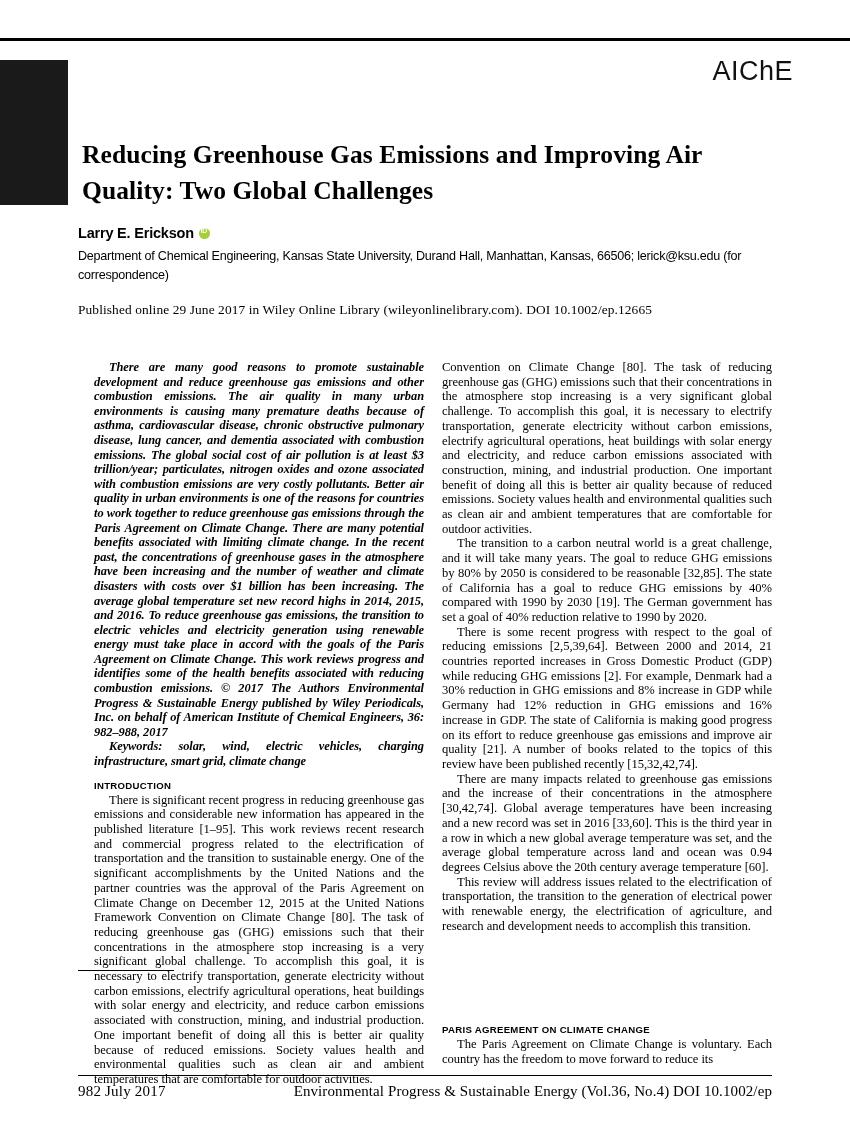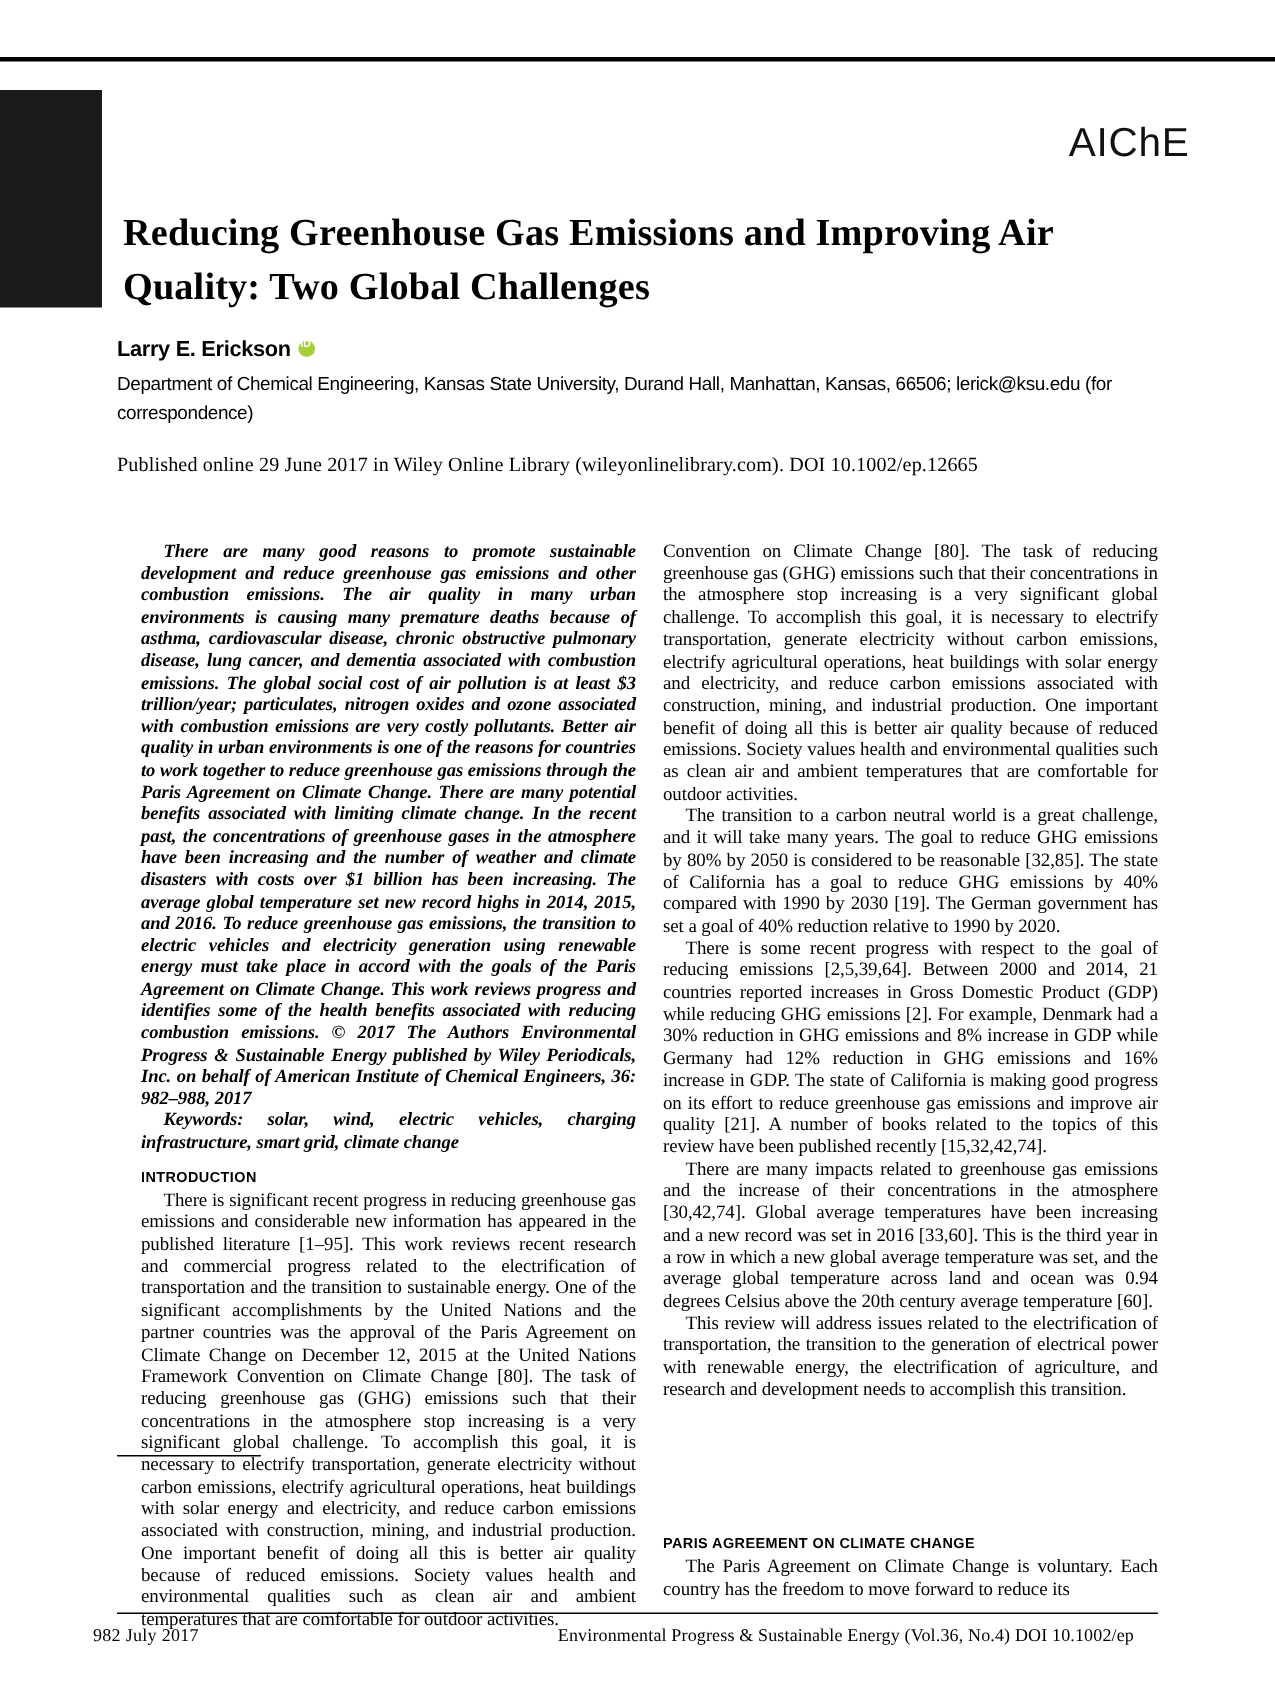--- a/index.html
+++ b/index.html
@@ -31,21 +31,21 @@
     top: 60px;
     width: 68px;
     height: 145px;
     background: #1a1a1a;
   }
 
   
   .journal-logo {
     position: absolute;
     right: 57px;
-    top: 80px;
+    top: 56px;
     font-family: "Liberation Sans", sans-serif;
     font-size: 27px;
     letter-spacing: 0.5px;
     color: #111;
   }
 
   
   .title-block {
     position: absolute;
     left: 78px;
@@ -190,24 +190,24 @@
   .footer-rule {
     position: absolute;
     left: 78px;
     top: 1075px;
     width: 694px;
     height: 1px;
     background: #000;
   }
   .footer {
     position: absolute;
-    left: 62px;
+    left: 78px;
     top: 1083px;
     width: 694px;
-    font-size: 12px;
+    font-size: 15px;
     display: flex;
     justify-content: space-between;
   }
   .footer .left-foot { letter-spacing: 0.2px; }
   .footer .right-foot { letter-spacing: 0.1px; }
 </style>
 </head>
 <body>
 
 <div class="top-rule"></div>

